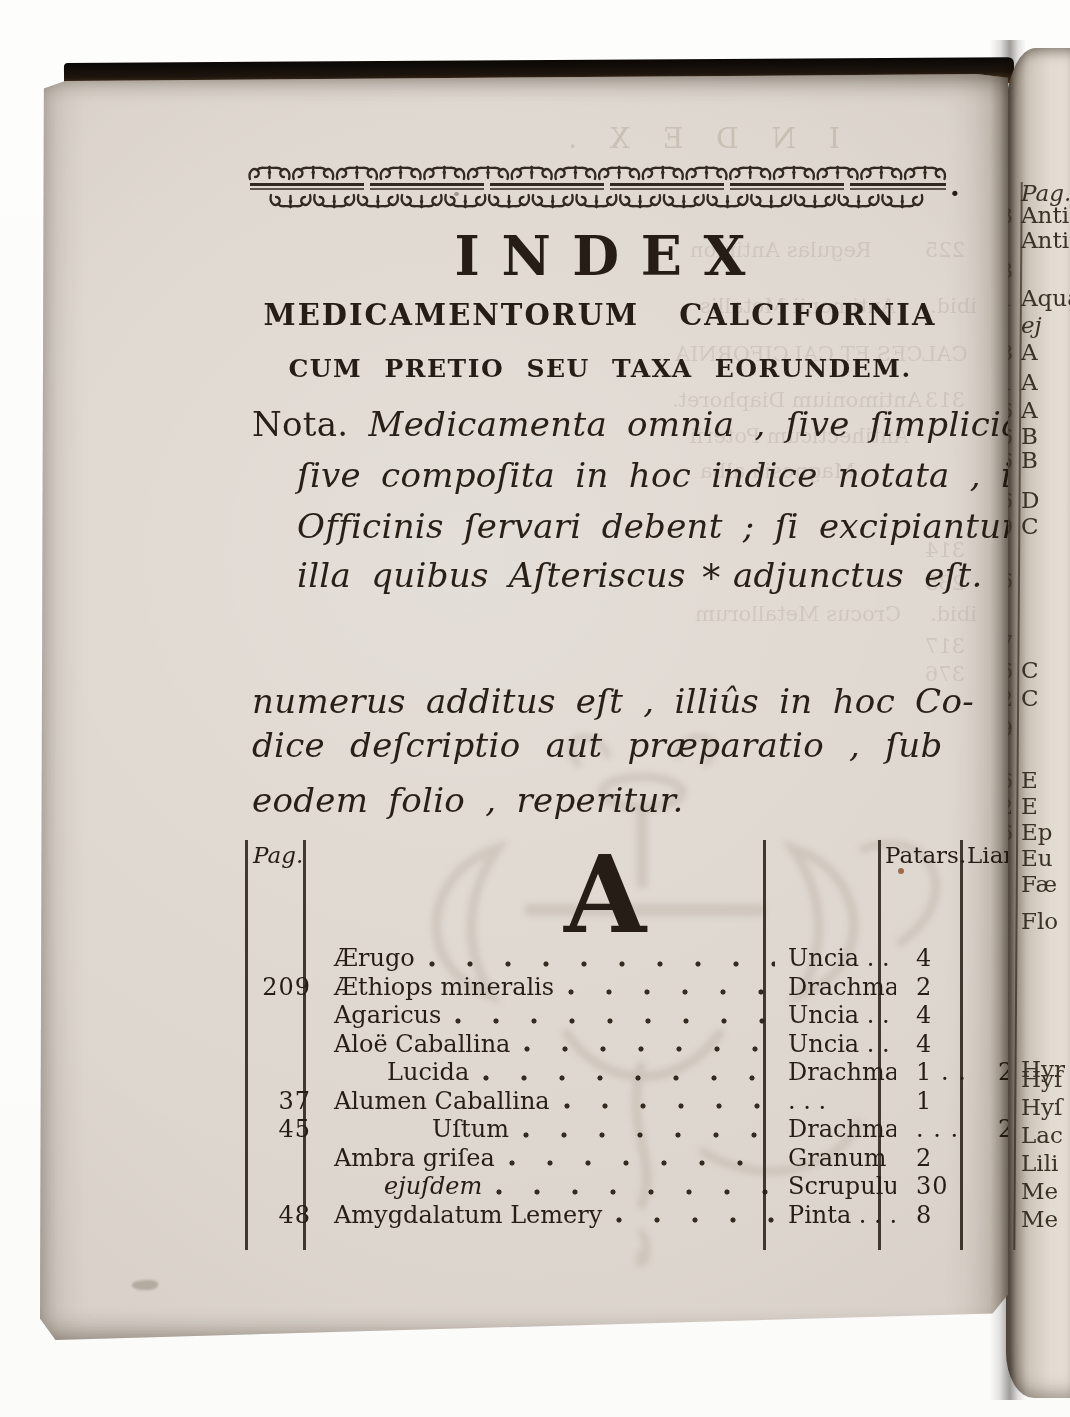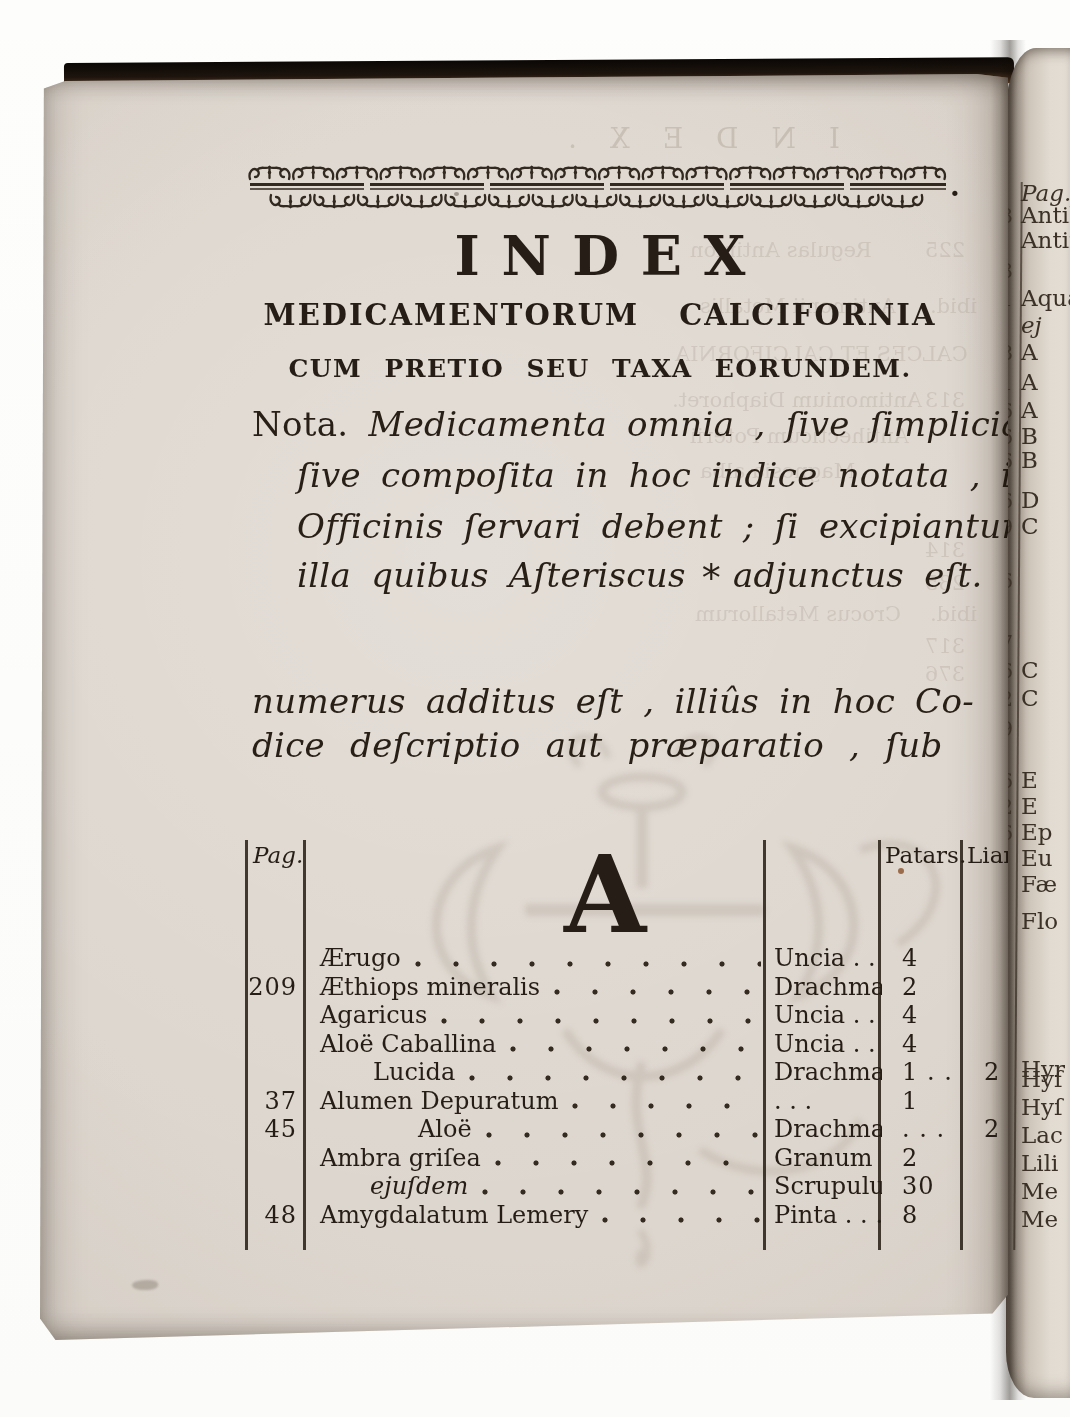--- a/index.html
+++ b/index.html
@@ -62,21 +62,21 @@
          font-size:38px;line-height:0;vertical-align:-4px;margin:0 12px 0 16px;}
   
   #table{position:absolute;left:205px;top:764px;width:800px;height:420px;}
   .vrule{position:absolute;top:2px;height:410px;width:2.6px;background:#2a2118;opacity:.88;}
   .th{position:absolute;top:4px;font-size:23px;white-space:nowrap;}
   #th-pag{left:8px;font-style:italic;}
   #th-patars{left:640px;}
   #th-liards{left:722px;}
   #bigA{position:absolute;left:230px;top:4px;width:260px;text-align:center;
         font-size:106px;font-weight:700;line-height:1;}
-  #rows{position:absolute;left:2px;top:106px;width:800px;}
+  #rows{position:absolute;left:16px;top:106px;width:800px;}
   .trow{position:relative;display:grid;grid-template-columns:58px 462px 115px 82px 83px;
         height:28.5px;font-size:24px;line-height:28.5px;white-space:nowrap;}
   .c-pag{text-align:right;padding-right:8px;letter-spacing:1px;}
   .zone{display:flex;align-items:stretch;overflow:hidden;}
   .zone .name{padding-left:15px;}
   .zone .name.it{font-style:italic;}
   .leader{flex:1 1 auto;margin:0 6px 5px 14px;align-self:flex-end;height:8px;
         background-image:radial-gradient(circle at 3px 4px, rgba(38,28,18,.92) 2.1px, rgba(38,28,18,0) 3px);
         background-size:38px 8px;background-repeat:repeat-x;}
   .c-unit{padding-left:7px;overflow:hidden;}
@@ -327,20 +327,21 @@
       <span>Medicamenta omnia , ſive ſimplicia</span>
     </div>
     <div class="pline" style="left:257px;top:381px">ſive compoſita in hoc indice notata , in</div>
     <div class="pline" style="left:257px;top:432px">Officinis ſervari debent ; ſi excipiantur</div>
     <div class="pline" style="left:257px;top:481px">
       <span>illa quibus Aſteriscus</span><span id="nota-star">*</span><span>adjunctus eſt.</span>
     </div>
 
     <div class="pline" style="left:212px;top:607px">numerus additus eſt , illiûs in hoc Co-</div>
     <div class="pline" style="left:212px;top:651px;word-spacing:14px">dice deſcriptio aut præparatio , ſub</div>
+    <div class="pline" style="left:212px;top:706px">eodem folio , reperitur.</div>
 
     <div id="table">
       <div class="vrule" style="left:0"></div>
       <div class="vrule" style="left:58px"></div>
       <div class="vrule" style="left:518px"></div>
       <div class="vrule" style="left:633px"></div>
       <div class="vrule" style="left:715px"></div>
 
       <span class="th" id="th-pag">Pag.</span>
       <span class="th" id="th-patars">Patars.</span>
@@ -396,31 +397,31 @@
             <span class="name" style="padding-left: 68px;">Lucida</span>
             <span class="leader"></span>
           </span>
           <span class="c-unit">Drachma.</span>
           <span class="c-patars">1 . .</span>
           <span class="c-liards">2</span>
         </div>
           <div class="trow">
           <span class="c-pag">37</span>
           <span class="zone">
-            <span class="name">Alumen Depuratum</span>
+            <span class="name">Alumen Caballina</span>
             <span class="leader"></span>
           </span>
           <span class="c-unit">. . .</span>
           <span class="c-patars">1</span>
           <span class="c-liards"></span>
         </div>
           <div class="trow">
           <span class="c-pag">45</span>
           <span class="zone">
-            <span class="name" style="padding-left: 113px;">Aloë</span>
+            <span class="name" style="padding-left: 113px;">Uſtum</span>
             <span class="leader"></span>
           </span>
           <span class="c-unit">Drachma.</span>
           <span class="c-patars">. . .</span>
           <span class="c-liards">2</span>
         </div>
           <div class="trow">
           <span class="c-pag"></span>
           <span class="zone">
             <span class="name">Ambra griſea</span>

